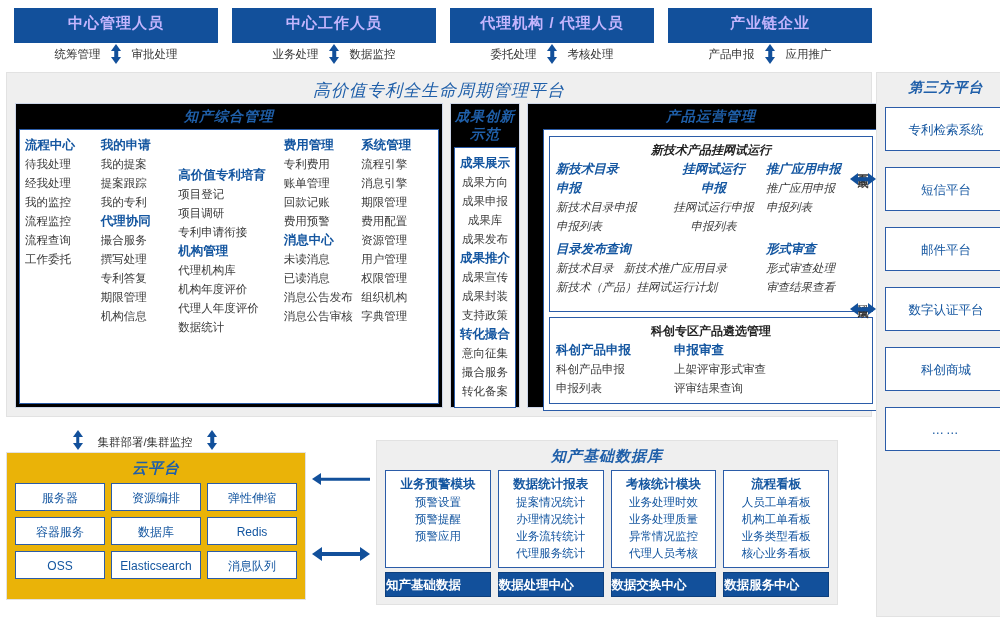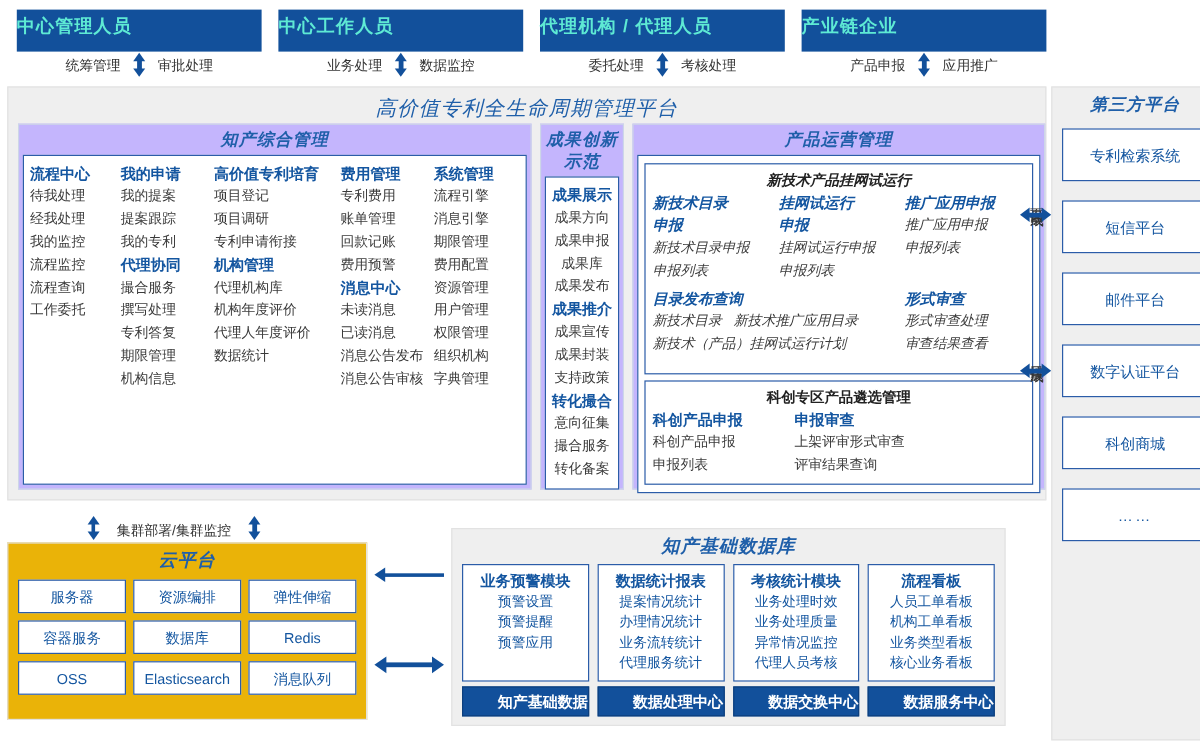--- a/index.html
+++ b/index.html
@@ -11,21 +11,21 @@
     color:#333;
     overflow:hidden;
     position:relative;
   }
   .page { position:relative; width:1000px; height:622px; }
 
   
   .actors { position:absolute; left:14px; top:8px; width:858px; height:58px; display:flex; gap:14px; }
   .actor { flex:1; display:flex; flex-direction:column; }
   .actor-bar {
-    background:#12509B; color:#5eead4; text-align:left;
+    background:#12509B; color:#c4b5fd; text-align:center;
     font-size:15px; font-weight:bold; line-height:30px; height:42px;
     letter-spacing:1px;
   }
   .actor-subs { display:flex; align-items:center; justify-content:center; gap:10px;
     height:28px; font-size:11.5px; color:#333; }
   .actor-subs .lbl { white-space:nowrap; }
   .v-arrow { display:inline-block; width:11px; height:20px; position:relative; }
   .v-arrow::before, .v-arrow::after {
     content:""; position:absolute; left:50%; transform:translateX(-50%);
     border-left:5.5px solid transparent; border-right:5.5px solid transparent;
@@ -39,57 +39,57 @@
   .platform {
     position:absolute; left:6px; top:72px; width:866px; height:345px;
     background:#efefef; border:1px solid #e2e2e2;
   }
   .platform-title {
     text-align:center; font-size:17px; font-weight:normal; font-style:italic;
     color:#1F5FA9; padding-top:6px; letter-spacing:1px;
   }
   .cols { position:absolute; left:8px; top:30px; right:8px; bottom:8px; display:flex; gap:7px; }
 
-  .group { background:#c4b5fd; border:1px solid #cdd6e8; display:flex; flex-direction:column; }
+  .group { background:#000000; border:1px solid #cdd6e8; display:flex; flex-direction:column; }
   .group-title {
     text-align:center; font-size:14px; font-weight:bold; font-style:italic;
     color:#1F5FA9; padding:4px 0 3px; letter-spacing:1px;
   }
   .group-body { flex:1; background:#ffffff; border:1.5px solid #2B5CA8; margin:0 3px 3px; padding:6px 5px; }
 
   .g-zhichan { width:428px; }
   .g-chengguo { width:96px; }
-  .g-chanpin { flex:1; }
+  .g-chanpin { flex:1;padding-left:12px; }
 
   
   .collist { display:flex; height:100%; }
   .col { display:flex; flex-direction:column; }
   .cat { font-size:12.5px; font-weight:bold; color:#1456A0; line-height:19px; white-space:nowrap; }
   .itm { font-size:11.5px; color:#3a3a3a; line-height:19px; white-space:nowrap; }
 
   .zc-c1 { width:76px; }
   .zc-c2 { width:78px; }
-  .zc-c3 { width:106px; }
+  .zc-c3 { width:106px;margin-top:30px; }
   .zc-c4 { width:78px; }
   .zc-c5 { width:72px; }
 
   
   .cg-col { width:100%; text-align:center; }
   .cg-col .cat { text-align:center; }
   .cg-col .itm { text-align:center; }
 
   
   .sub-wrap { display:flex; flex-direction:column; height:100%; gap:5px; }
   .subbox { border:1.5px solid #2B5CA8; background:#fff; padding:4px 6px 5px; }
   .subbox.top { height:176px;font-style:italic; }
   .subbox.bottom { flex:1; }
   .sub-title { text-align:center; font-size:12px; font-weight:bold; color:#222; line-height:19px; }
   .sub-cols { display:flex; }
   .sb-a { width:105px; }
-  .sb-b { width:105px; }
+  .sb-b { width:105px;text-align:center; }
   .sb-c { width:100px; }
   .row2 { display:flex; margin-top:4px; }
   .row2-left { width:210px; }
   .row2-right { width:100px; }
   .inline2 { display:flex; gap:10px; }
   .kc-a { width:118px; }
   .kc-b { width:150px; }
 
   
   .integration { position:absolute; left:852px; top:110px; width:22px; height:260px;
@@ -154,21 +154,21 @@
   .database { position:absolute; left:376px; top:440px; width:462px; height:165px;
     background:#efefef; border:1px solid #e2e2e2; padding:3px 8px 8px; }
   .db-title { text-align:center; font-size:15px; font-weight:bold; font-style:italic;
     color:#1F5FA9; letter-spacing:1px; line-height:24px; }
   .db-grid { display:grid; grid-template-columns:repeat(4,1fr); gap:7px; margin-top:2px; }
   .db-col { display:flex; flex-direction:column; }
   .db-card { border:1.5px solid #2B5CA8; background:#fff; height:98px; padding:3px 14px; text-align:center; }
   .db-card-title { font-size:12.5px; font-weight:bold; color:#1456A0; line-height:20px; }
   .db-card-item { font-size:11.5px; color:#1456A0; line-height:17px; }
   .db-foot { margin-top:4px; background:#12509B; color:#fff; font-size:12.5px; font-weight:bold;
-    text-align:right; line-height:25px; height:25px; border:1px solid #0d3f7d; }
+    text-align:left; line-height:25px; height:25px; border:1px solid #0d3f7d; }
 </style>
 </head>
 <body>
 
 <div class="page">
 
   <div class="actors" id="actors">
       <div class="actor">
         <div class="actor-bar">中心管理人员</div>
         <div class="actor-subs">

